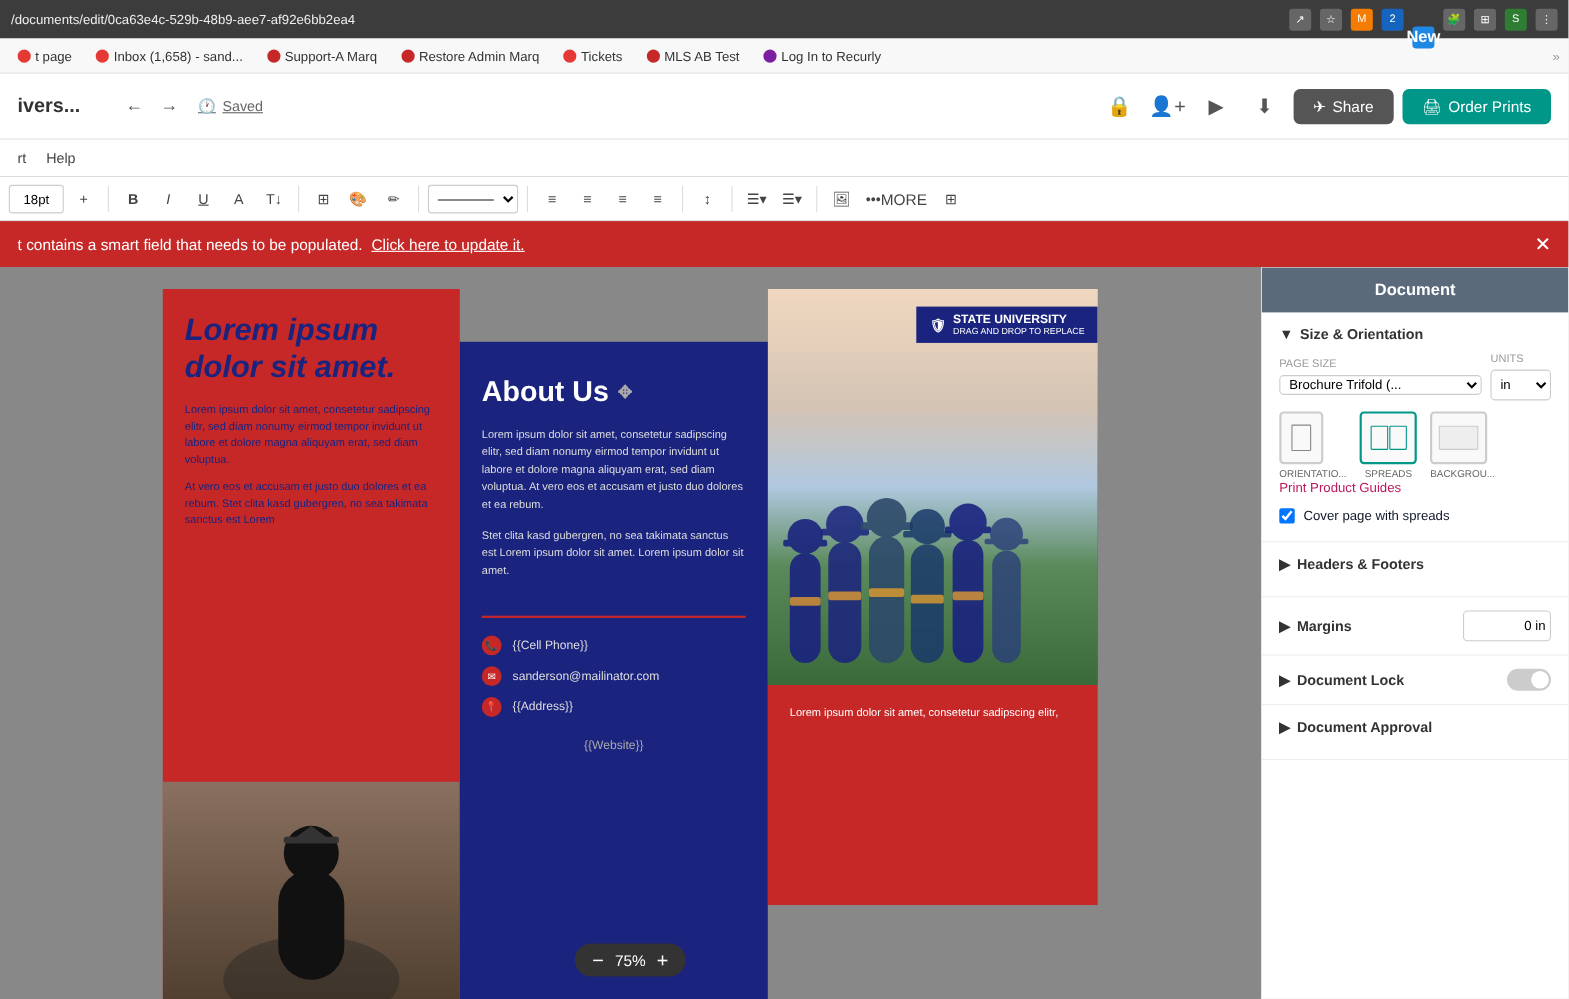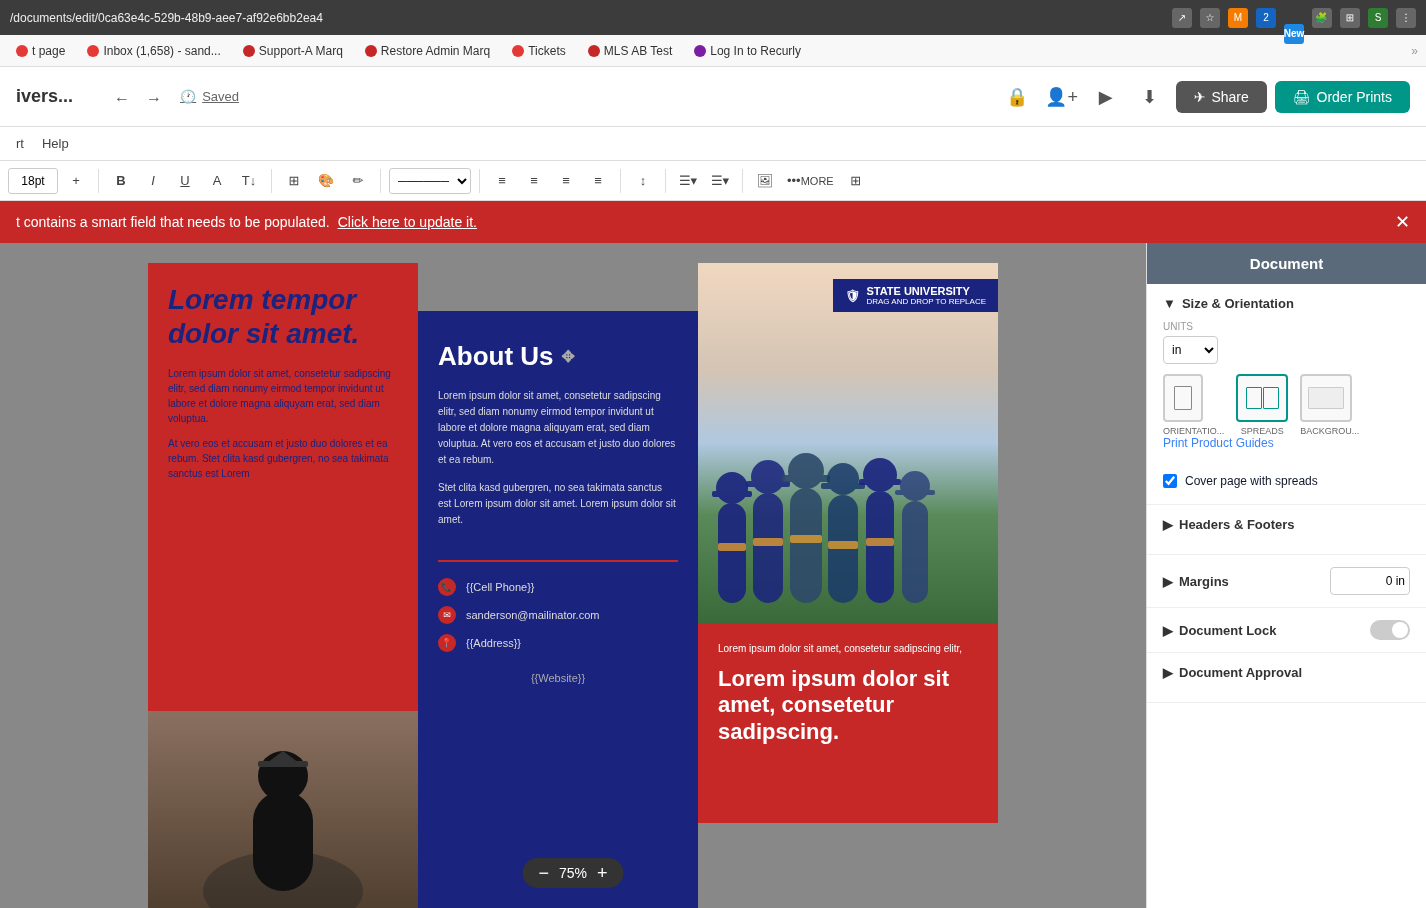--- a/index.html
+++ b/index.html
@@ -12,21 +12,21 @@
       font-size: 13px;
       padding: 0 10px;
       height: 35px;
       display: flex;
       align-items: center;
       justify-content: space-between;
     }
     .browser-bar .url { color: #eee; font-size: 12px; }
     .browser-bar .browser-icons { display: flex; gap: 8px; align-items: center; }
     .browser-icon { width: 20px; height: 20px; background: #666; border-radius: 3px; display: flex; align-items: center; justify-content: center; font-size: 10px; color: #fff; cursor: pointer; }
-    .browser-icon.new-badge { background: #1e88e5; font-size: 10px; font-weight: bold; margin-top: 32px; }
+    .browser-icon.new-badge { background: #1e88e5; font-size: 15px; font-weight: bold; margin-top: 32px; }
 
     
     .bookmarks-bar {
       background: #f8f8f8;
       border-bottom: 1px solid #ddd;
       height: 32px;
       display: flex;
       align-items: center;
       padding: 0 8px;
       gap: 6px;
@@ -449,24 +449,24 @@
       border-radius: 4px;
       background: #f9f9f9;
       cursor: pointer;
       display: flex;
       flex-direction: column;
       align-items: center;
       justify-content: center;
       gap: 2px;
     }
     .panel-guide-link {
-      color: #3b82f6;
+      color: #be185d;
       font-size: 12px;
       cursor: pointer;
-      margin-bottom: 24px;
+      margin-bottom: 12px;
     }
     .panel-checkbox-row {
       display: flex;
       align-items: center;
       gap: 8px;
       margin-bottom: 4px;
     }
     .panel-checkbox {
       width: 14px; height: 14px;
       cursor: pointer;
@@ -615,39 +615,39 @@
   <button class="toolbar-btn">≡</button>
   <div class="toolbar-divider"></div>
   <button class="toolbar-btn">↕</button>
   <div class="toolbar-divider"></div>
   <button class="toolbar-btn">☰▾</button>
   <button class="toolbar-btn">☰▾</button>
   <div class="toolbar-divider"></div>
   <button class="toolbar-btn">🖼</button>
   <button class="toolbar-btn">
     <span>•••</span>
-    <span style="font-size:11px;display:block;">MORE</span>
+    <span style="font-size:14px;display:block;">MORE</span>
   </button>
   <button class="toolbar-btn">⊞</button>
 </div>
 
 <div class="alert-banner">
   <span>t contains a smart field that needs to be populated.</span>
   <span class="alert-link">Click here to update it.</span>
   <button class="alert-close">✕</button>
 </div>
 
 <div class="main-area">
 
   <div class="canvas-area">
     <div class="doc-canvas">
 
       <div class="page-left">
         <div class="page-left-inner">
-          <div class="page-left-heading">Lorem tempor dolor sit amet.</div>
+          <div class="page-left-heading">Lorem ipsum dolor sit amet.</div>
           <div class="page-left-body">Lorem ipsum dolor sit amet, consetetur sadipscing elitr, sed diam nonumy eirmod tempor invidunt ut labore et dolore magna aliquyam erat, sed diam voluptua.</div>
           <div class="page-left-body">At vero eos et accusam et justo duo dolores et ea rebum. Stet clita kasd gubergren, no sea takimata sanctus est Lorem</div>
         </div>
 
         <div style="position:absolute;bottom:0;left:0;right:0;height:220px;background:linear-gradient(to top,#4a3a2a,#8a7060);display:flex;align-items:flex-end;justify-content:center;">
           <svg width="200" height="200" viewBox="0 0 200 200">
             <ellipse cx="100" cy="160" rx="80" ry="40" fill="#222" opacity="0.4"></ellipse>
             <rect x="70" y="60" width="60" height="100" rx="30" fill="#111"></rect>
             <circle cx="100" cy="45" r="25" fill="#111"></circle>
 
@@ -738,41 +738,46 @@
               <rect x="55" y="115" width="30" height="8" rx="2" fill="#f9a825" opacity="0.7"></rect>
               <rect x="92" y="112" width="32" height="8" rx="2" fill="#f9a825" opacity="0.7"></rect>
               <rect x="130" y="118" width="30" height="8" rx="2" fill="#f9a825" opacity="0.7"></rect>
               <rect x="168" y="115" width="28" height="8" rx="2" fill="#f9a825" opacity="0.7"></rect>
             </svg>
           </div>
         </div>
 
         <div class="page-right-bottom">
           <div class="red-bottom-text">Lorem ipsum dolor sit amet, consetetur sadipscing elitr,</div>
-          <div class="red-bottom-heading">Lorem ipsum dolor sit amet, consetetur sadipscing.</div>
         </div>
       </div>
     </div>
 
     <div class="zoom-controls">
       <button class="zoom-btn">−</button>
       <span>75%</span>
       <button class="zoom-btn">+</button>
     </div>
   </div>
 
   <div class="right-panel">
     <div class="panel-header">Document</div>
 
     <div class="panel-section">
       <div class="panel-section-title">
         <span>▼</span>
         <span>Size &amp; Orientation</span>
       </div>
       <div class="panel-row">
+        <div style="display:flex;flex-direction:column;flex:1;gap:4px;">
+          <div style="font-size:10px;color:#999;">PAGE SIZE</div>
+          <select class="panel-select">
+            <option>Brochure Trifold (...</option>
+          </select>
+        </div>
         <div style="display:flex;flex-direction:column;gap:4px;">
           <div style="font-size:10px;color:#999;">UNITS</div>
           <select class="panel-select-sm">
             <option>in</option>
             <option>cm</option>
             <option>mm</option>
           </select>
         </div>
       </div>
 

